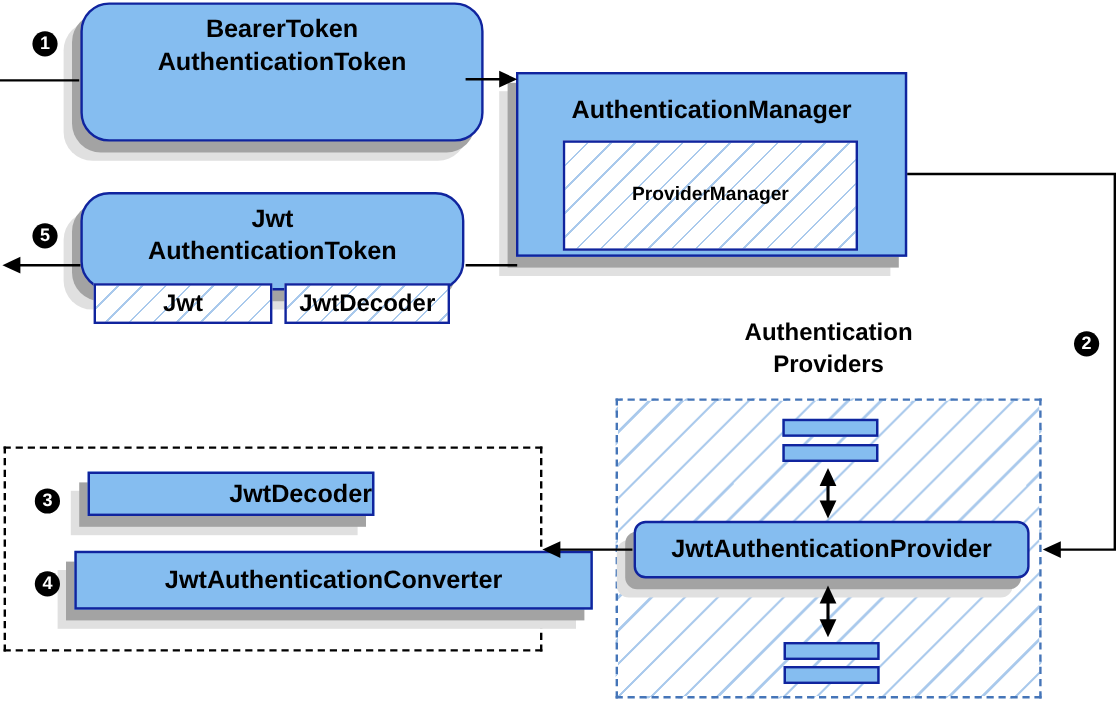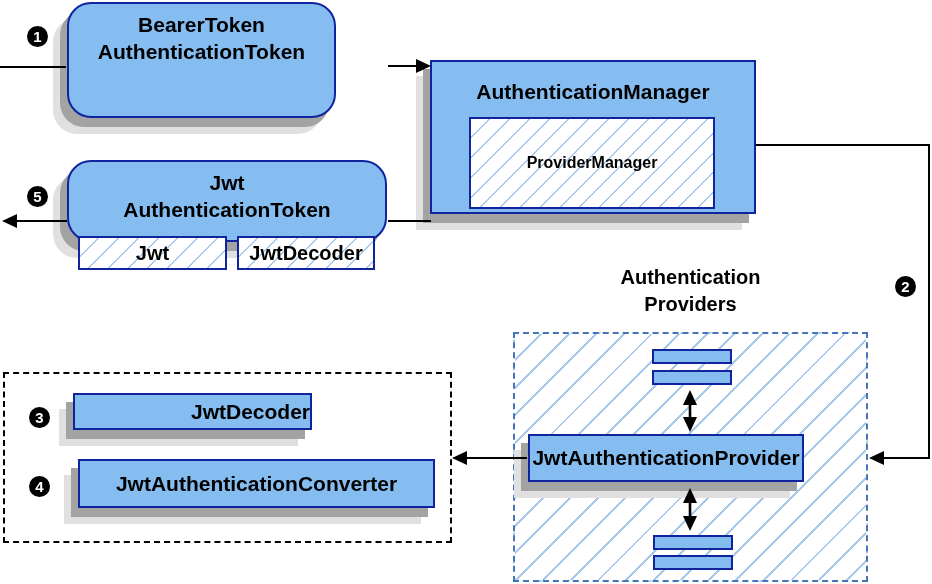--- a/index.html
+++ b/index.html
@@ -91,25 +91,25 @@
     <div>Authentication</div>
     <div>Providers</div>
   </div>
 
   <div class="bar" style="left:652px;top:349px;"></div>
   <div class="bar" style="left:652px;top:370px;"></div>
 
   <div class="bar" style="left:653px;top:535px;"></div>
   <div class="bar" style="left:653px;top:555px;"></div>
 
-  <div class="node flat" style="left:528px;top:434px;width:276px;height:48px;">
+  <div class="node flat" style="left:528px;top:434px;width:330px;height:48px;border-radius:10px;">
     <span>JwtAuthenticationProvider</span>
   </div>
 
-  <div class="node rounded" style="left:67px;top:2px;width:269px;height:116px;">
+  <div class="node rounded" style="left:67px;top:2px;width:336px;height:116px;">
     <div class="node-title">
       <div>BearerToken</div>
       <div>AuthenticationToken</div>
     </div>
   </div>
 
   <div class="node" style="left:430px;top:60px;width:326px;height:154px;">
     <div class="node-title single">AuthenticationManager</div>
     <div class="subbox hatch" style="left:37px;top:55px;width:246px;height:92px;font-size:16px;">
       <span>ProviderManager</span>
@@ -128,21 +128,21 @@
       <span>JwtDecoder</span>
     </div>
   </div>
 
   <div class="dashed-black"></div>
 
   <div class="node flat" style="left:73px;top:393px;width:239px;height:37px;justify-content:flex-end;">
     <span>JwtDecoder</span>
   </div>
 
-  <div class="node flat" style="left:78px;top:459px;width:357px;height:49px;">
+  <div class="node flat" style="left:62px;top:459px;width:432px;height:49px;">
     <span>JwtAuthenticationConverter</span>
   </div>
 
   <div class="badge" style="left:27px;top:26px;">1</div>
   <div class="badge" style="left:895px;top:276px;">2</div>
   <div class="badge" style="left:29px;top:407px;">3</div>
   <div class="badge" style="left:29px;top:476px;">4</div>
   <div class="badge" style="left:27px;top:186px;">5</div>
 
   <svg class="connectors" viewBox="0 0 932 584">

